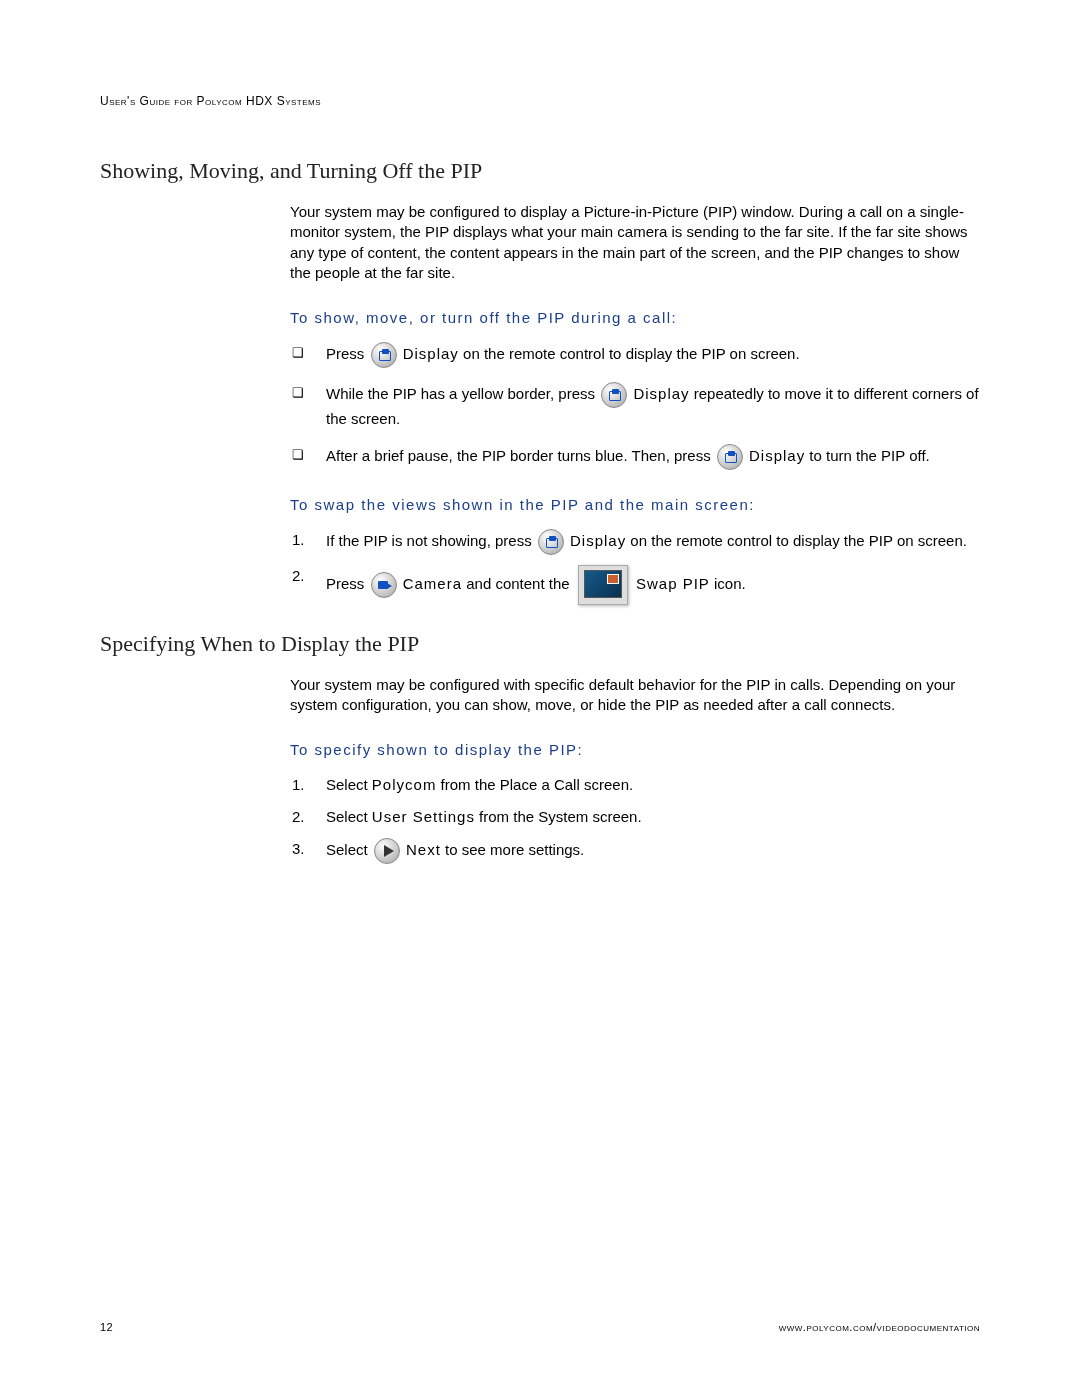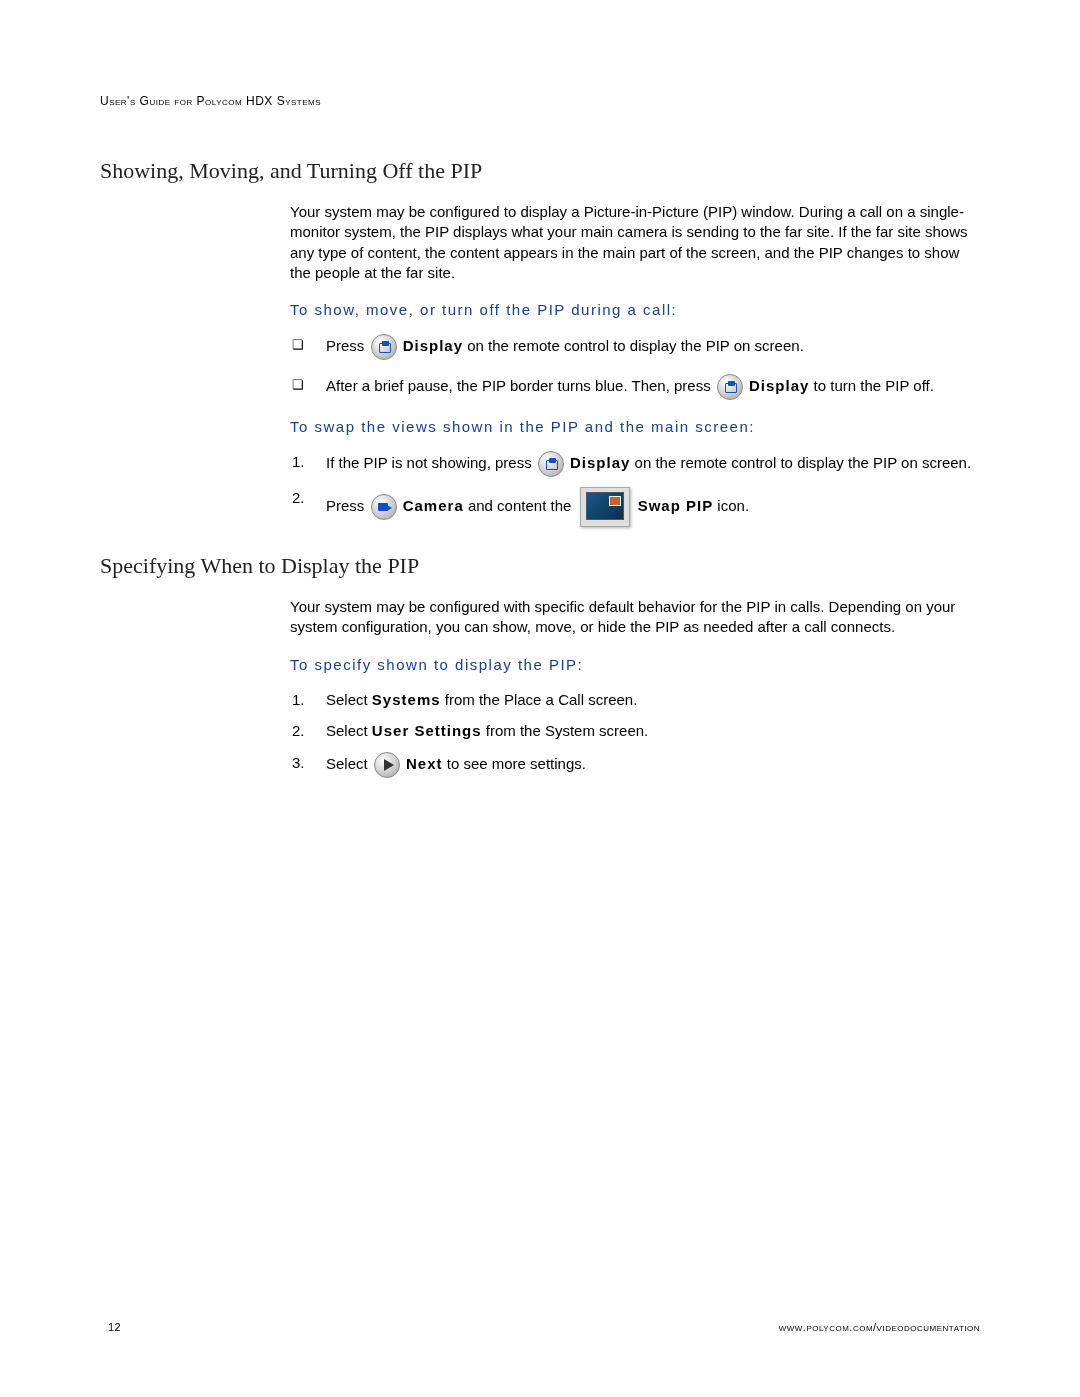--- a/index.html
+++ b/index.html
@@ -32,21 +32,21 @@
   }
   .paragraph {
     font-size: 15px;
     line-height: 1.35;
     margin-bottom: 14px;
   }
   .sub-heading {
     font-size: 15px;
     color: #1b3f8b;
     letter-spacing: 1.5px;
-    margin-top: 18px;
+    margin-top: 26px;
     margin-bottom: 16px;
   }
   ul.square-list {
     list-style: none;
     padding-left: 26px;
     margin-bottom: 16px;
   }
   ul.square-list li {
     position: relative;
     font-size: 15px;
@@ -157,28 +157,28 @@
   }
   .swap-pip::after {
     content: "";
     position: absolute;
     top: 8px; right: 8px;
     width: 10px; height: 8px;
     background: #c86030;
     border: 1px solid #fff;
   }
   .bold-term {
-    font-weight: bold;
+    font-weight: normal;
     letter-spacing: 1px;
     text-align: right;
   }
   .footer {
     position: absolute;
     bottom: 64px;
-    left: 108px;
+    left: 100px;
     right: 100px;
     display: flex;
     justify-content: space-between;
     font-size: 11px;
     letter-spacing: 0.5px;
   }
   .footer .url {
     font-variant: small-caps;
   }
 </style>
@@ -195,20 +195,24 @@
     <p class="paragraph">Your system may be configured to display a Picture-in-Picture (PIP) window. During a call on a single-monitor system, the PIP displays what your main camera is sending to the far site. If the far site shows any type of content, the content appears in the main part of the screen, and the PIP changes to show the people at the far site.</p>
 
     <div class="sub-heading">To show, move, or turn off the PIP during a call:</div>
 
     <ul class="square-list">
       <li>
         <span>Press </span><span class="icon btn-display"></span>
         <span class="bold-term">Display</span><span> on the remote control to display the PIP on screen.</span>
       </li>
       <li>
+        <span>While the PIP has a yellow border, press </span><span class="icon btn-display"></span>
+        <span class="bold-term">Display</span><span> repeatedly to move it to different corners of the screen.</span>
+      </li>
+      <li>
         <span>After a brief pause, the PIP border turns blue. Then, press </span><span class="icon btn-display"></span>
         <span class="bold-term">Display</span><span> to turn the PIP off.</span>
       </li>
     </ul>
 
     <div class="sub-heading">To swap the views shown in the PIP and the main screen:</div>
 
     <ol class="num-list">
       <li>
         <span>If the PIP is not showing, press </span><span class="icon btn-display"></span>
@@ -224,21 +228,21 @@
 
   <h2 class="section-heading" style="margin-top:26px;">Specifying When to Display the PIP</h2>
 
   <div class="body-block">
     <p class="paragraph">Your system may be configured with specific default behavior for the PIP in calls. Depending on your system configuration, you can show, move, or hide the PIP as needed after a call connects.</p>
 
     <div class="sub-heading">To specify shown to display the PIP:</div>
 
     <ol class="num-list">
       <li>
-        <span>Select </span><span class="bold-term">Systems</span><span> from the Place a Call screen.</span>
+        <span>Select </span><span class="bold-term">Polycom</span><span> from the Place a Call screen.</span>
       </li>
       <li>
         <span>Select </span><span class="bold-term">User Settings</span><span> from the System screen.</span>
       </li>
       <li style="margin-top:8px;">
         <span>Select </span><span class="icon btn-next"></span>
         <span class="bold-term">Next</span><span> to see more settings.</span>
       </li>
     </ol>
   </div>

